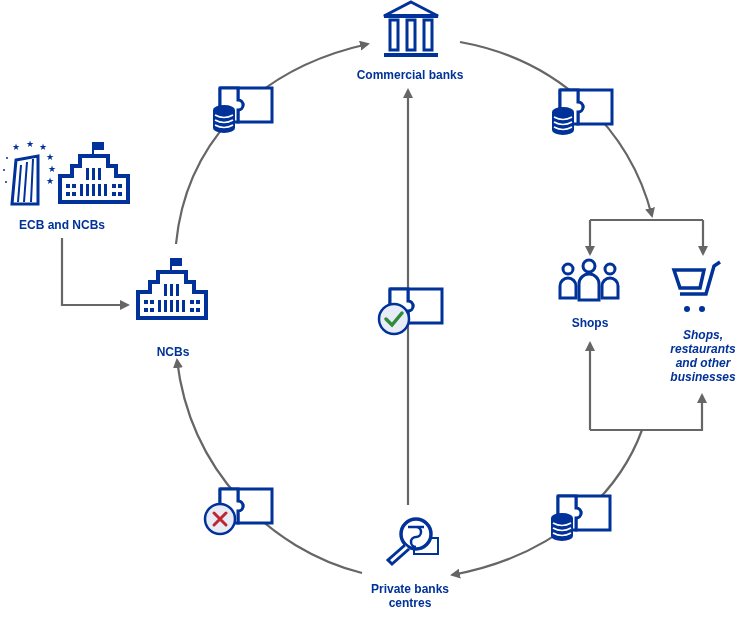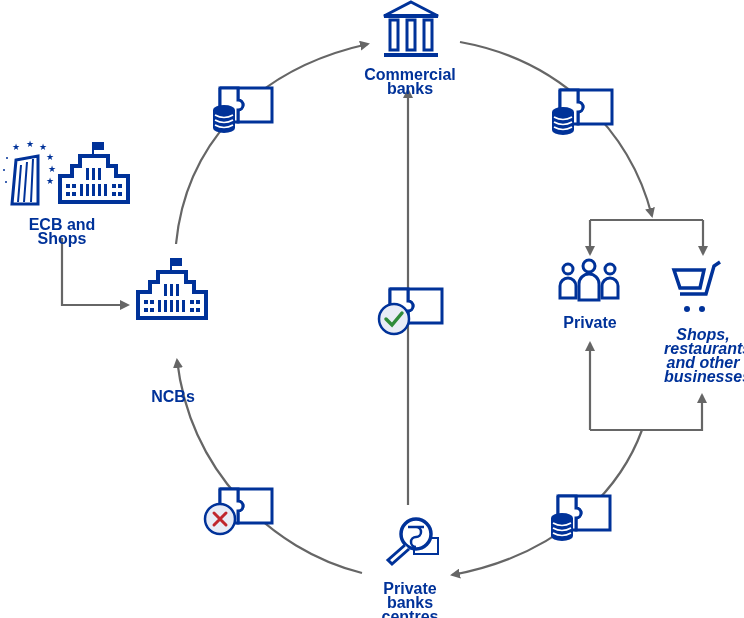--- a/index.html
+++ b/index.html
@@ -1,19 +1,19 @@
 <!DOCTYPE html>
 <html><head>
 <meta charset="utf-8">
 <style>
   html, body { margin: 0; padding: 0; background: #ffffff; }
   body { width: 744px; height: 618px; position: relative; overflow: hidden;
          font-family: "Liberation Sans", sans-serif; }
   #diagram { position: absolute; left: 0; top: 0; }
-  .lbl { position: absolute; color: #003299; font-weight: bold; font-size: 16px;
+  .lbl { position: absolute; color: #003299; font-weight: bold; font-size: 12px;
          text-align: center; line-height: 14px; white-space: pre-line;
          font-family: "Liberation Sans", sans-serif; }
 </style>
 </head>
 <body>
 
 <svg id="diagram" width="744" height="618" viewBox="0 0 744 618" xmlns="http://www.w3.org/2000/svg">
   <defs>
     <marker id="ah" markerWidth="10" markerHeight="10" refX="8" refY="5" orient="auto" markerUnits="userSpaceOnUse">
       <path d="M0,0 L10,5 L0,10 z" fill="#666666"></path>
@@ -157,22 +157,22 @@
     <path d="M-4,30 L2,36 L12,24" fill="none" stroke="#2e8b3a" stroke-width="3.5" stroke-linecap="round"></path>
   </g>
 
   <g transform="translate(220,489)">
     <use href="#note"></use>
     <circle cx="0" cy="30" r="15" fill="#e8ecf6" stroke="#003299" stroke-width="2.5"></circle>
     <path d="M-6,24 L6,36 M6,24 L-6,36" fill="none" stroke="#c0262d" stroke-width="3" stroke-linecap="round"></path>
   </g>
 </svg>
 
-<div class="lbl" style="left:4px; top:218px; width:116px;">ECB and Shops</div>
+<div class="lbl" style="left:4px; top:218px; width:116px;">ECB and NCBs</div>
 <div class="lbl" style="left:346px; top:68px; width:128px;">Commercial banks</div>
-<div class="lbl" style="left:140px; top:345px; width:66px;margin-top:45px;">NCBs</div>
-<div class="lbl" style="left:554px; top:316px; width:72px;">Private</div>
+<div class="lbl" style="left:140px; top:345px; width:66px;">NCBs</div>
+<div class="lbl" style="left:554px; top:316px; width:72px;">Shops</div>
 <div class="lbl" style="left:664px; top:328px; width:78px;font-style:italic;">Shops,
 restaurants
 and other
 businesses</div>
 <div class="lbl" style="left:360px; top:582px; width:100px;">Private banks
 centres</div>
 
 </body></html>

